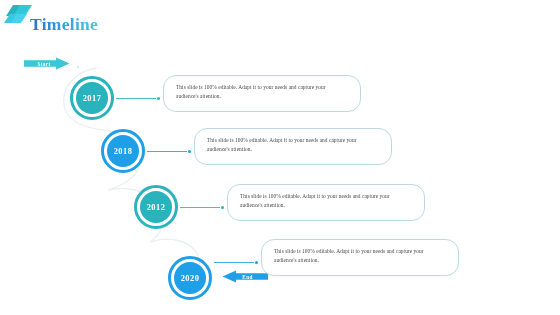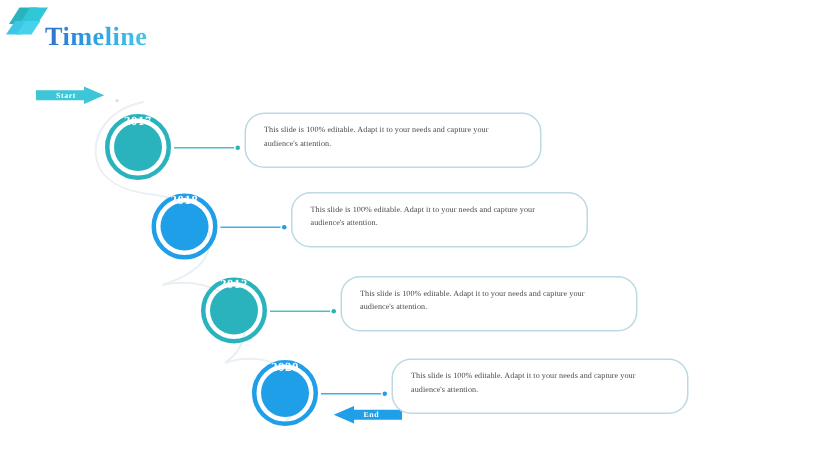--- a/index.html
+++ b/index.html
@@ -93,20 +93,21 @@
     height: 50px;
   }
 
   .node {
     position: absolute;
     width: 44px;
     height: 44px;
     border-radius: 50%;
     box-sizing: border-box;
     display: flex;
+    align-items: center;
     justify-content: center;
   }
   .node .ring-outer {
     position: absolute;
     left: 0; top: 0;
     width: 44px;
     height: 44px;
     border-radius: 50%;
     box-sizing: border-box;
     border: 3.2px solid currentColor;
@@ -256,21 +257,21 @@
     <div class="connector" style="left:180px; top:24px; width:44px; color:#2bb3bd;">
       <span class="line"></span>
       <span class="dot"></span>
     </div>
     <div class="bubble" style="left:227px; top:3px; width:198px; height:37px;">
       <div class="bubble-text">This slide is 100% editable. Adapt it to your needs and capture your audience's attention.</div>
     </div>
   </div>
 
   <div class="row" style="left:0; top:236px;">
-    <div class="node" style="left:168px; top:4px; color:#1f9fe8;">
+    <div class="node" style="left:168px; top:20px; color:#1f9fe8;">
       <span class="ring-outer"></span>
       <span class="disc"></span>
       <span class="year">2020</span>
     </div>
     <div class="connector" style="left:214px; top:24px; width:44px; color:#1f9fe8;">
       <span class="line"></span>
       <span class="dot"></span>
     </div>
     <div class="bubble" style="left:261px; top:3px; width:198px; height:37px;">
       <div class="bubble-text">This slide is 100% editable. Adapt it to your needs and capture your audience's attention.</div>

